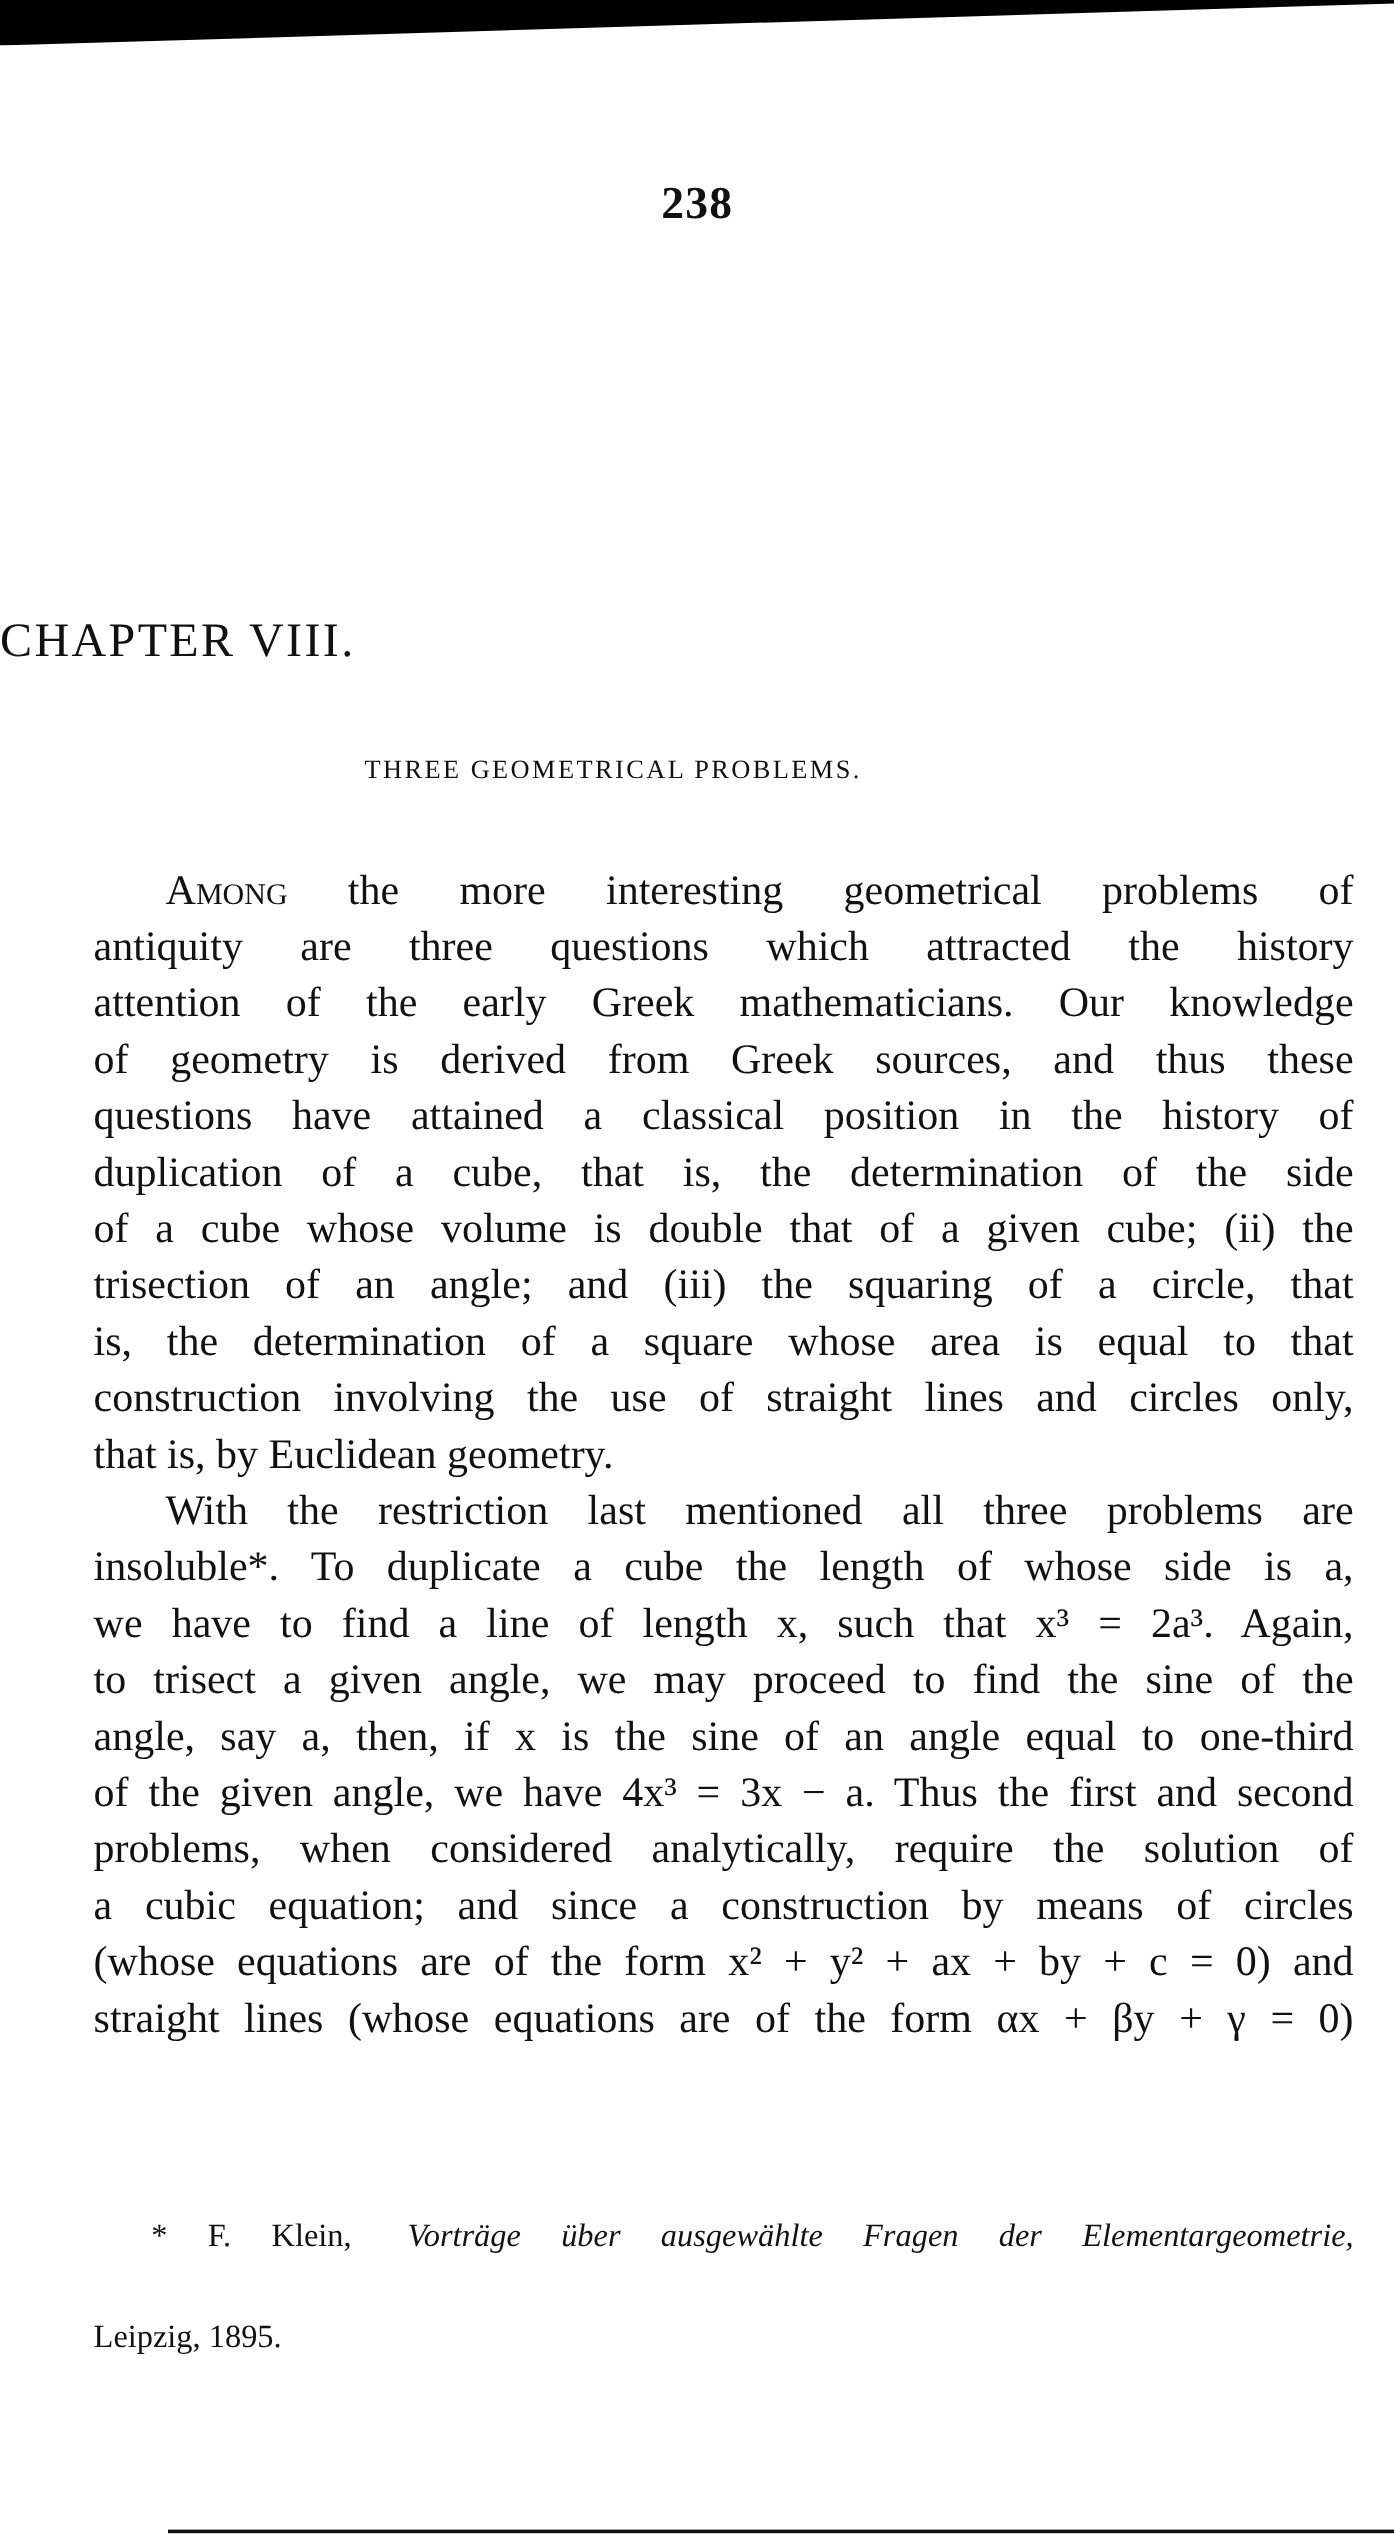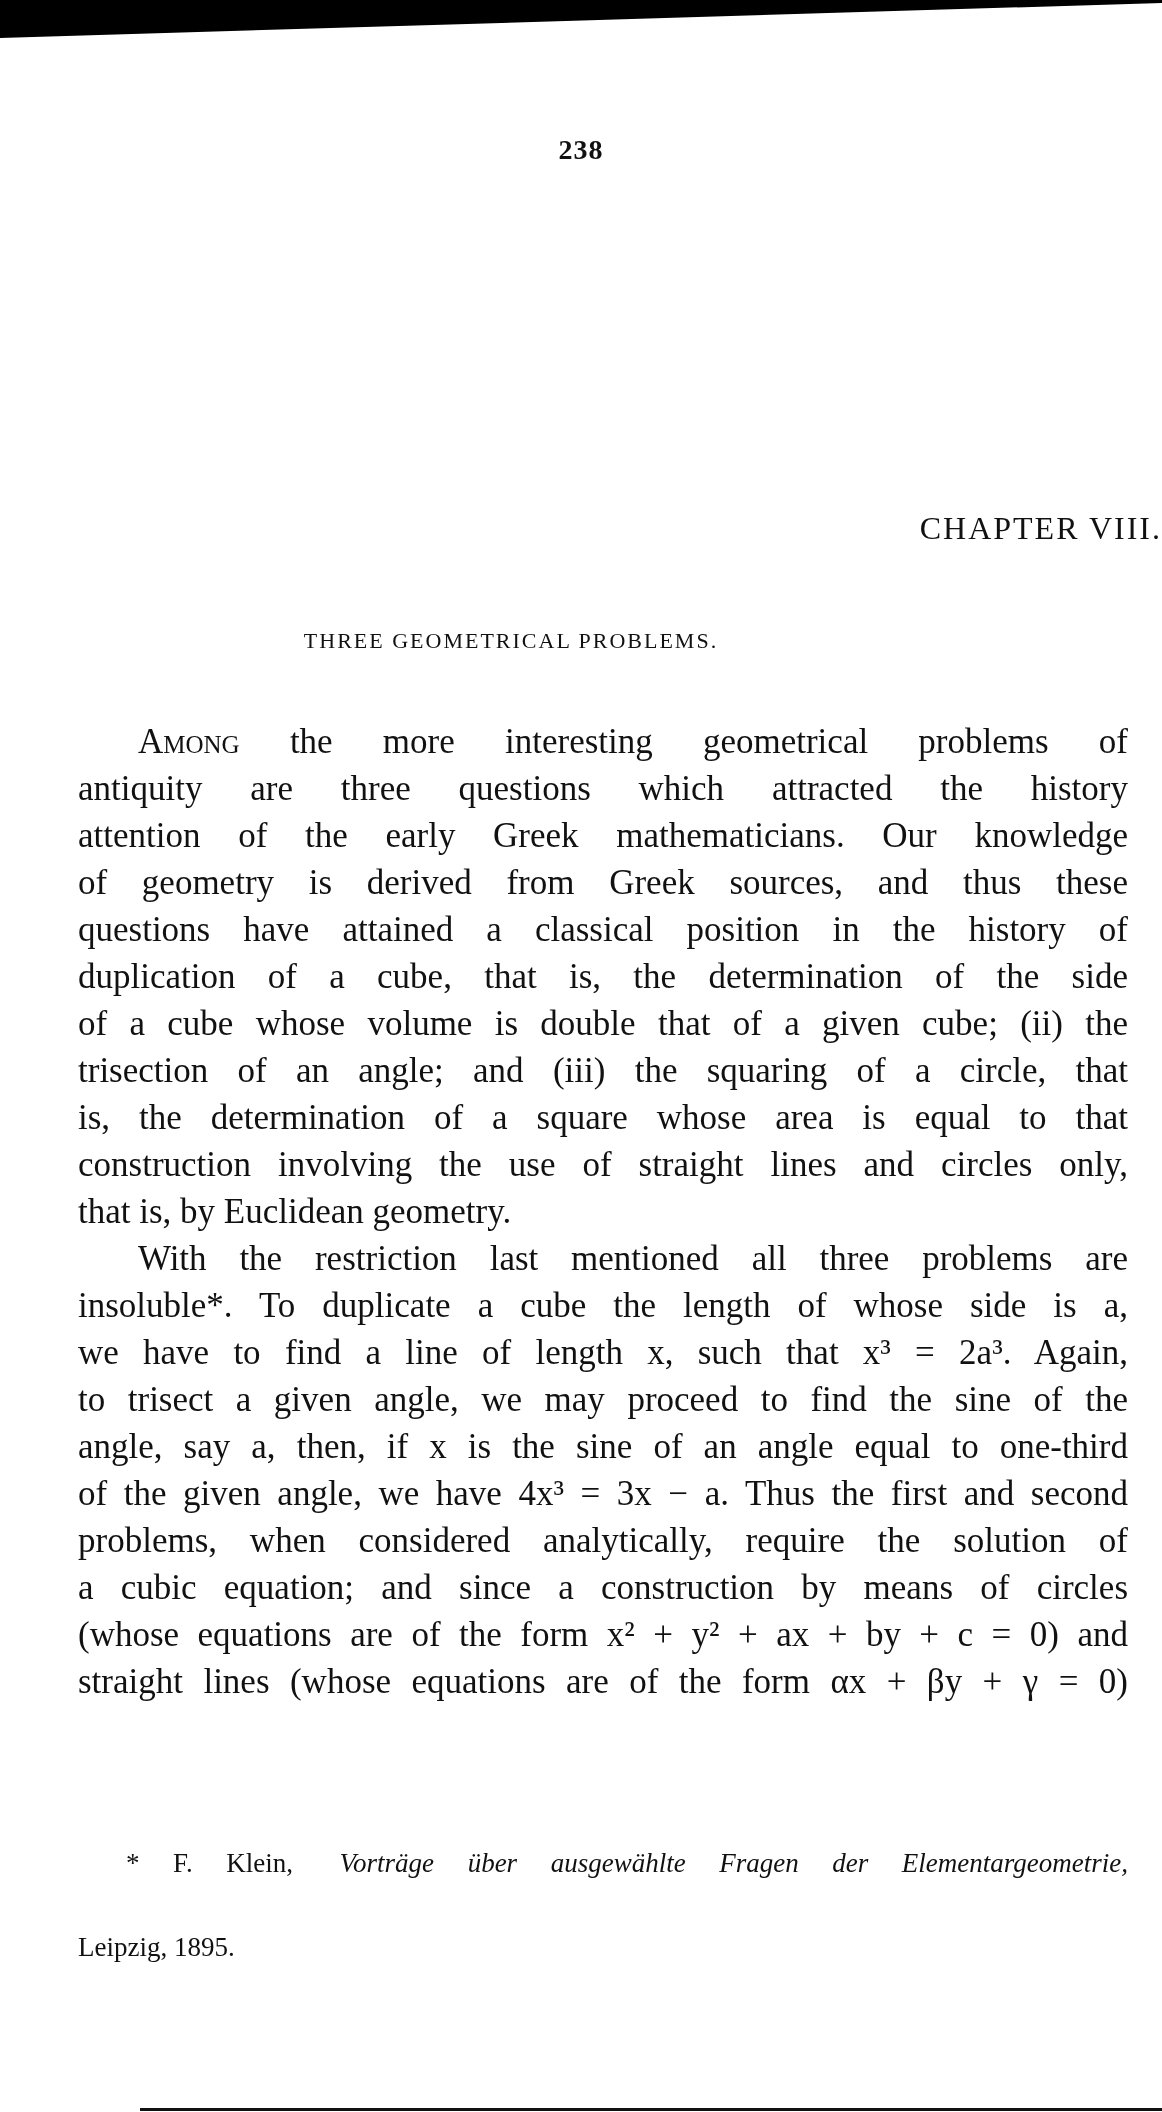--- a/index.html
+++ b/index.html
@@ -10,26 +10,26 @@
   }
   .top-bar {
     position: absolute; left: 0; top: 0; width: 1162px; height: 40px;
     background: #000;
     clip-path: polygon(0 0, 100% 0, 100% 3px, 0 38px);
   }
   .bottom-rule {
     position: absolute; left: 140px; right: 0; top: 2108px; height: 3px; background: #111;
   }
   .page-number {
-    position: absolute; top: 134px; left: 0; width: 1162px; text-align: center;
-    font-family: "Liberation Serif", serif; font-size: 28px; font-weight: bold; letter-spacing: 1px;
+    position: absolute; top: 148px; left: 0; width: 1162px; text-align: center;
+    font-family: "Liberation Serif", serif; font-size: 38px; font-weight: bold; letter-spacing: 1px;
   }
   .chapter-title {
-    position: absolute; top: 510px; left: 0; width: 1162px; text-align: right;
-    font-family: "Liberation Serif", serif; font-size: 32px; letter-spacing: 2px;
+    position: absolute; top: 510px; left: 0; width: 1162px; text-align: left;
+    font-family: "Liberation Serif", serif; font-size: 40px; letter-spacing: 2px;
   }
   .chapter-subtitle {
     position: absolute; top: 628px; left: 0; width: 1022px; text-align: center;
     font-family: "Liberation Serif", serif; font-size: 22px; letter-spacing: 2px;
   }
   .body-text { position: absolute; left: 78px; width: 1050px; top: 718px; }
   .line {
     display: block; height: 47px; line-height: 47px;
     font-family: "Liberation Serif", serif; font-size: 35px;
     text-align: justify; text-align-last: justify; white-space: nowrap;

